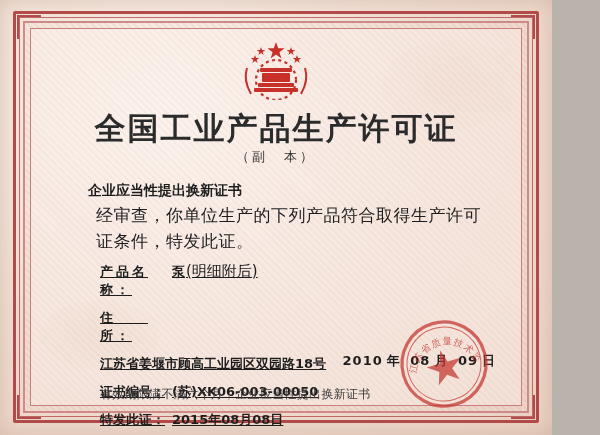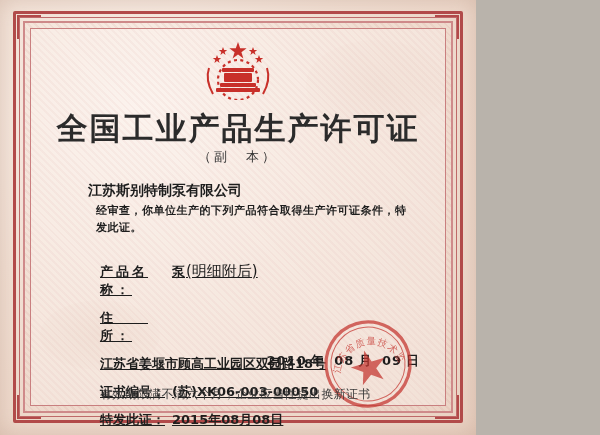--- a/index.html
+++ b/index.html
@@ -8,21 +8,21 @@
   }
   body {
     width: 600px;
     height: 435px;
     overflow: hidden;
     font-family: "DejaVu Sans", "Liberation Sans", sans-serif;
     background: #b9b3ab;
   }
   .certificate {
     position: relative;
-    width: 476px;
+    width: 552px;
     height: 435px;
     background: #f3e3d8;
     background-image:
       radial-gradient(ellipse at 30% 25%, #faf0e9 0%, #f2e0d4 45%, #ead2c3 100%);
     box-sizing: border-box;
   }
   
   .paper-edge {
     position: absolute;
     inset: 0;
@@ -109,22 +109,22 @@
     top: 182px;
     font-size: 14px;
     font-weight: bold;
     color: #1d1d1d;
   }
   .statement {
     position: absolute;
     left: 96px;
     right: 60px;
     top: 202px;
-    font-size: 11px;
-    font-weight: bold;
+    font-size: 17px;
+    font-weight: normal;
     line-height: 1.55;
     color: #1d1d1d;
     letter-spacing: 0.5px;
   }
 
   .fields {
     position: absolute;
     left: 100px;
     top: 262px;
     right: 60px;
@@ -230,21 +230,21 @@
 
         <path d="M14,30 Q10,42 18,56" stroke="#c8302a" stroke-width="2" fill="none"></path>
         <path d="M72,30 Q76,42 68,56" stroke="#c8302a" stroke-width="2" fill="none"></path>
       </g>
     </svg>
   </div>
 
   <div class="title">全国工业产品生产许可证</div>
   <div class="subtitle">（副　本）</div>
 
-  <div class="company">江苏斯别特制泵有限公司</div>
+  <div class="company">企业应当性提出换新证书</div>
   <div class="statement">经审查，你单位生产的下列产品符合取得生产许可证条件，特发此证。</div>
 
   <div class="fields">
     <div class="field-row">
       <span class="field-label">产品名称：</span>
       <span class="field-value">泵</span>
       <span class="field-note">(明细附后)</span>
     </div>
     <div class="field-row">
       <span class="field-label">住　　所：</span>

